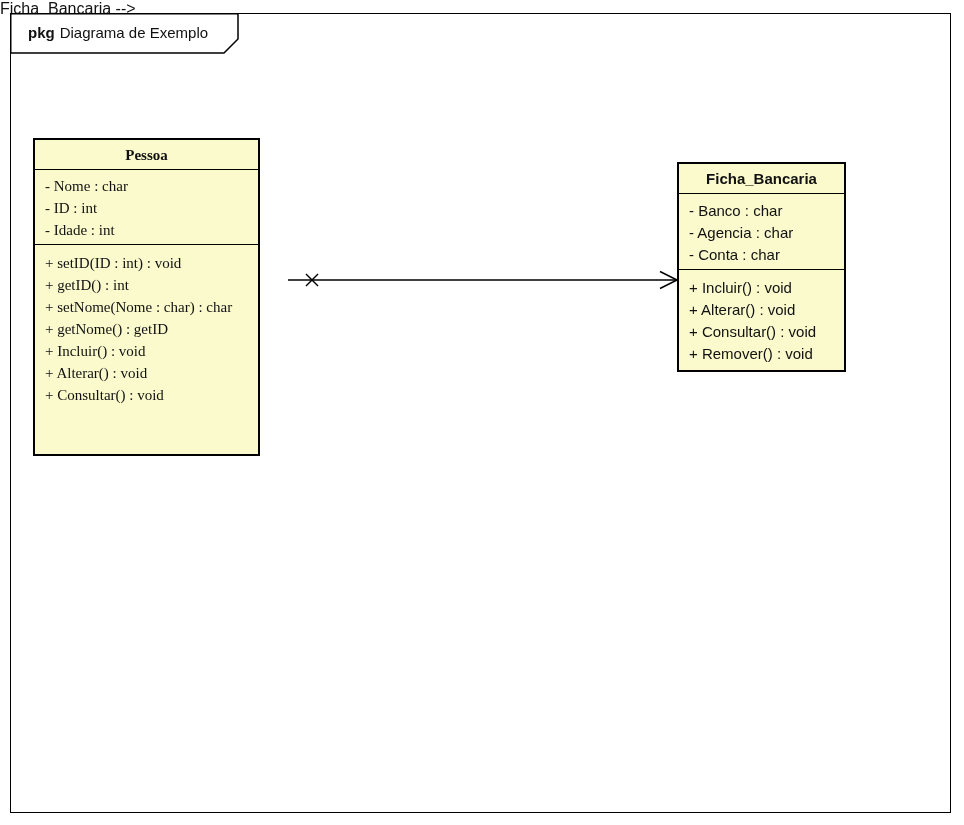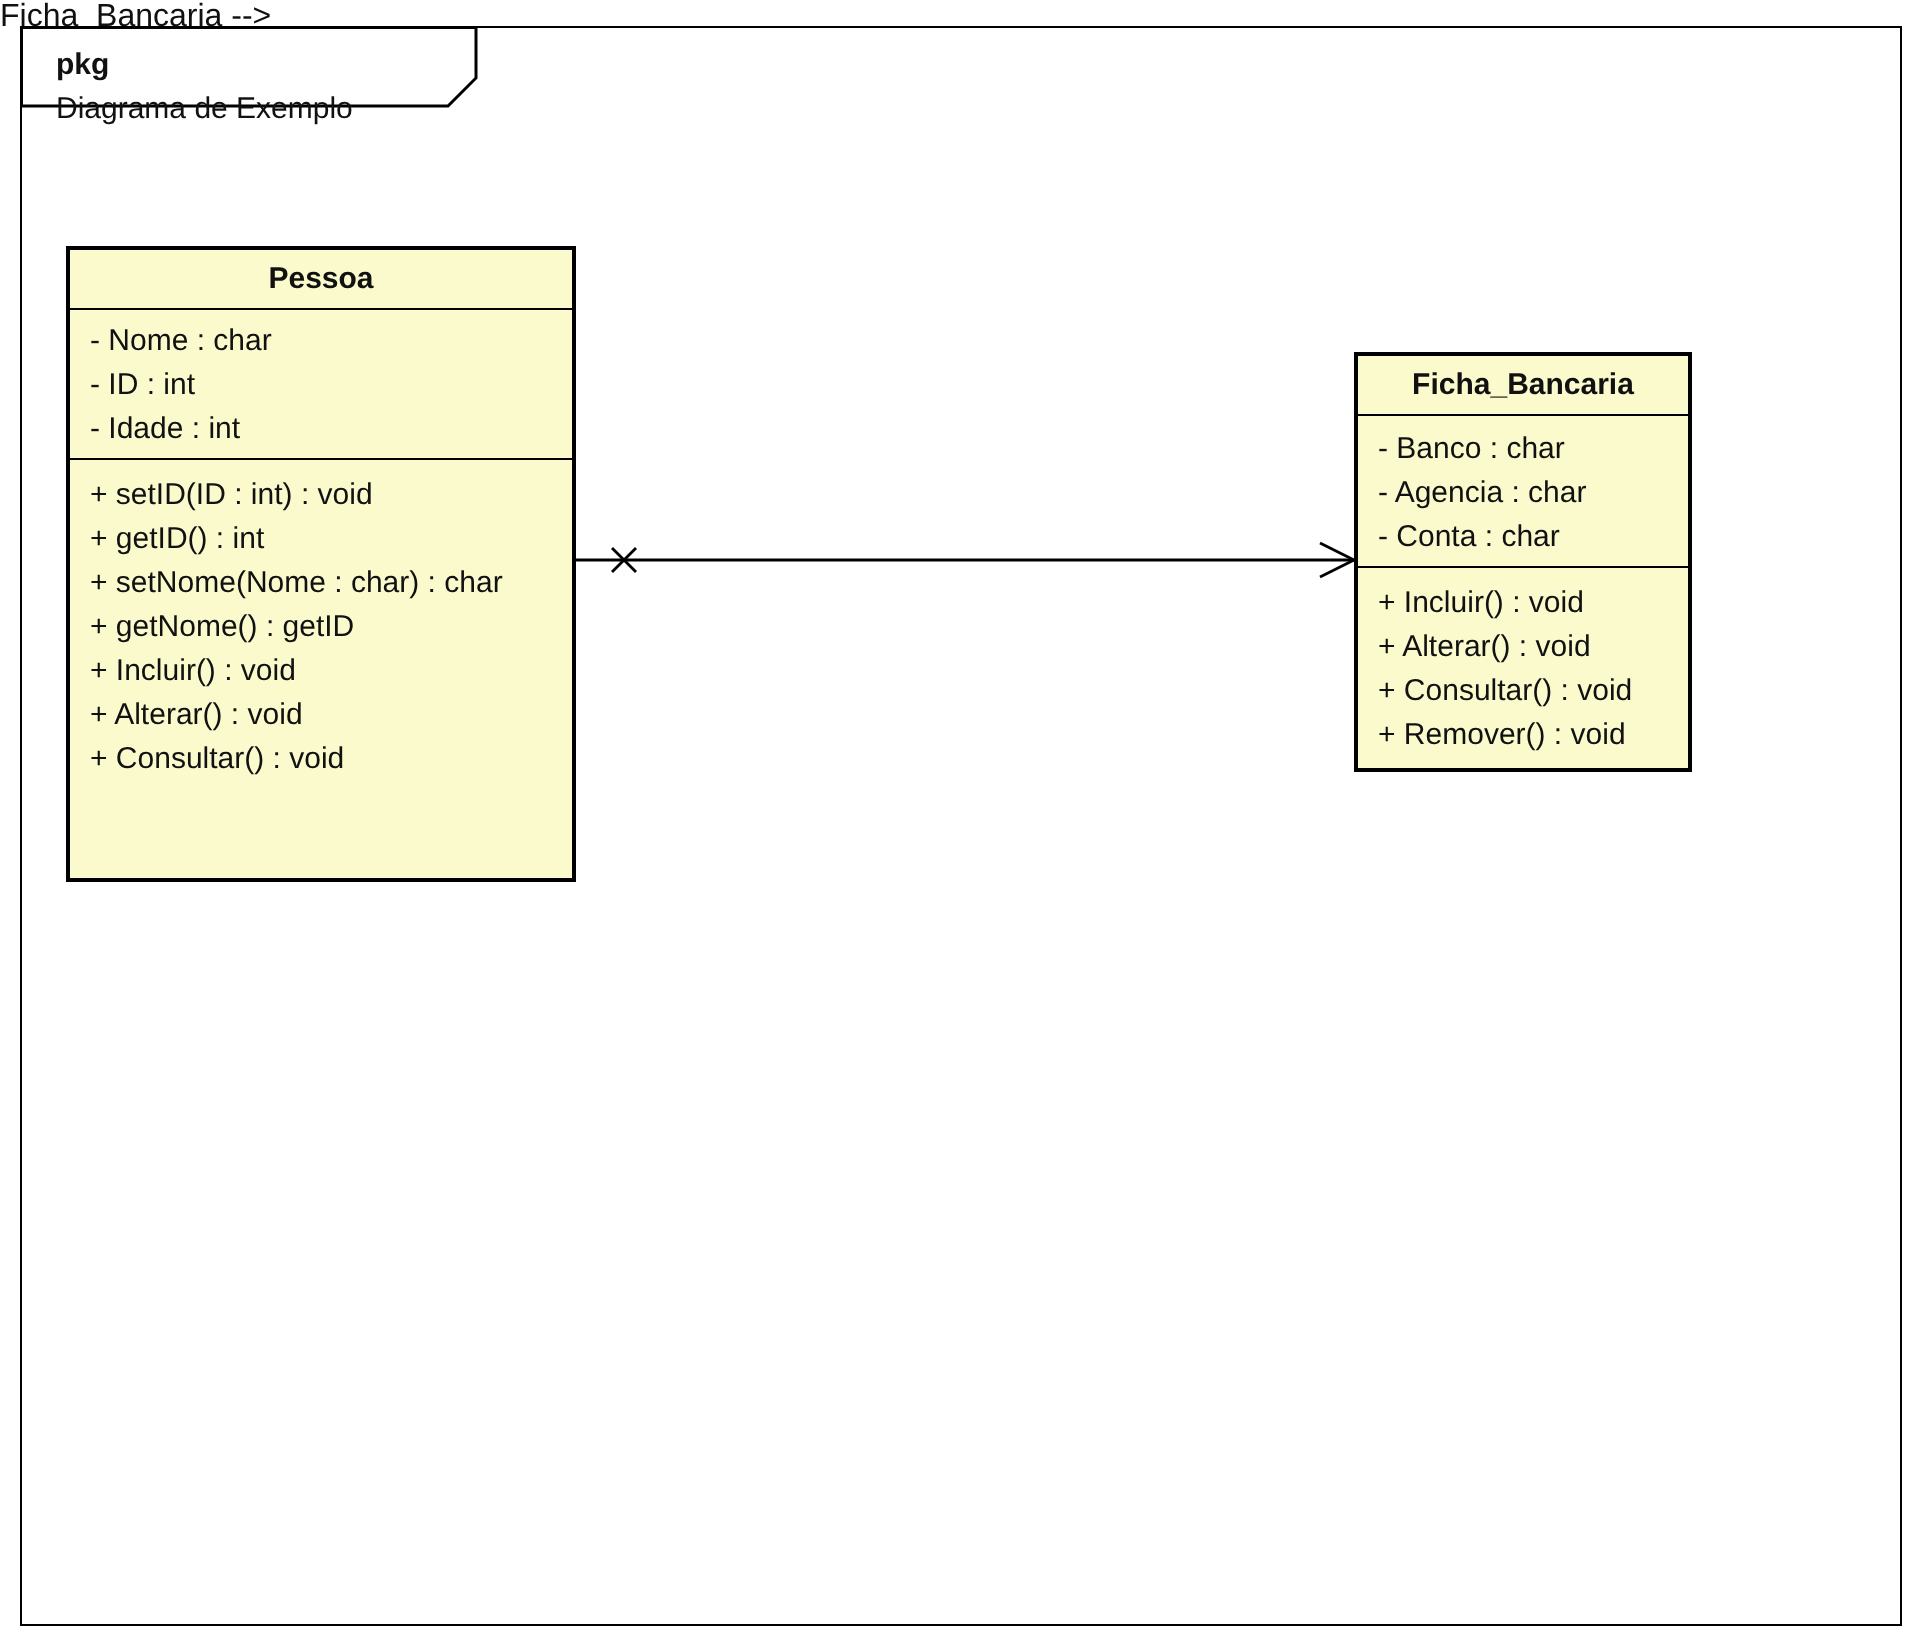--- a/index.html
+++ b/index.html
@@ -36,21 +36,20 @@
   }
   .tab-label {
     position: absolute;
     left: 28px;
     top: 24px;
     display: flex;
     align-items: baseline;
     gap: 5px;
     font-size: 15px;
     white-space: nowrap;
-    flex-direction: column;
   }
   .tab-label .kw { font-weight: bold; }
   
   .uml-class {
     position: absolute;
     background: #FAFACD;
     border: 2px solid #000000;
     box-sizing: border-box;
     font-size: 15px;
     line-height: 22px;
@@ -66,24 +65,24 @@
   }
   .uml-class .compartment {
     box-sizing: border-box;
     padding: 5px 4px 0 10px;
     white-space: nowrap;
     overflow: hidden;
   }
   .uml-class .compartment.attrs {
     border-bottom: 1.5px solid #000000;
   }
-  .pessoa { left: 33px; top: 123px; width: 255px; height: 318px; }
+  .pessoa { left: 33px; top: 138px; width: 227px; height: 318px; font-family: Liberation Serif, serif; }
   .pessoa .attrs   { height: 75px; }
   .pessoa .methods { height: 209px; padding-top: 7px; }
-  .ficha { left: 677px; top: 176px; width: 169px; height: 210px; }
+  .ficha { left: 677px; top: 162px; width: 169px; height: 210px; }
   .ficha .attrs   { height: 76px; padding-top: 6px; }
   .ficha .methods { height: 100px; padding-top: 7px; }
   
   .connector-svg {
     position: absolute;
     left: 288px;
     top: 262px;
     width: 392px;
     height: 36px;
   }

